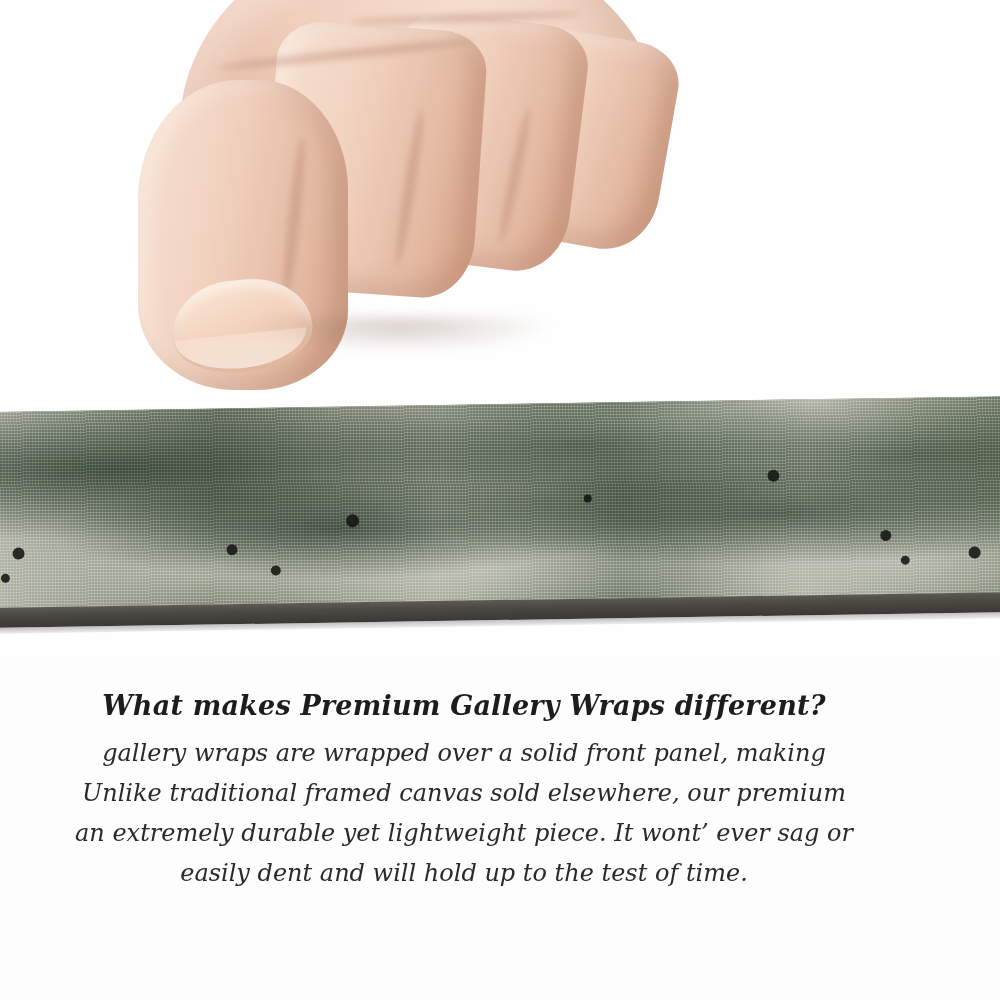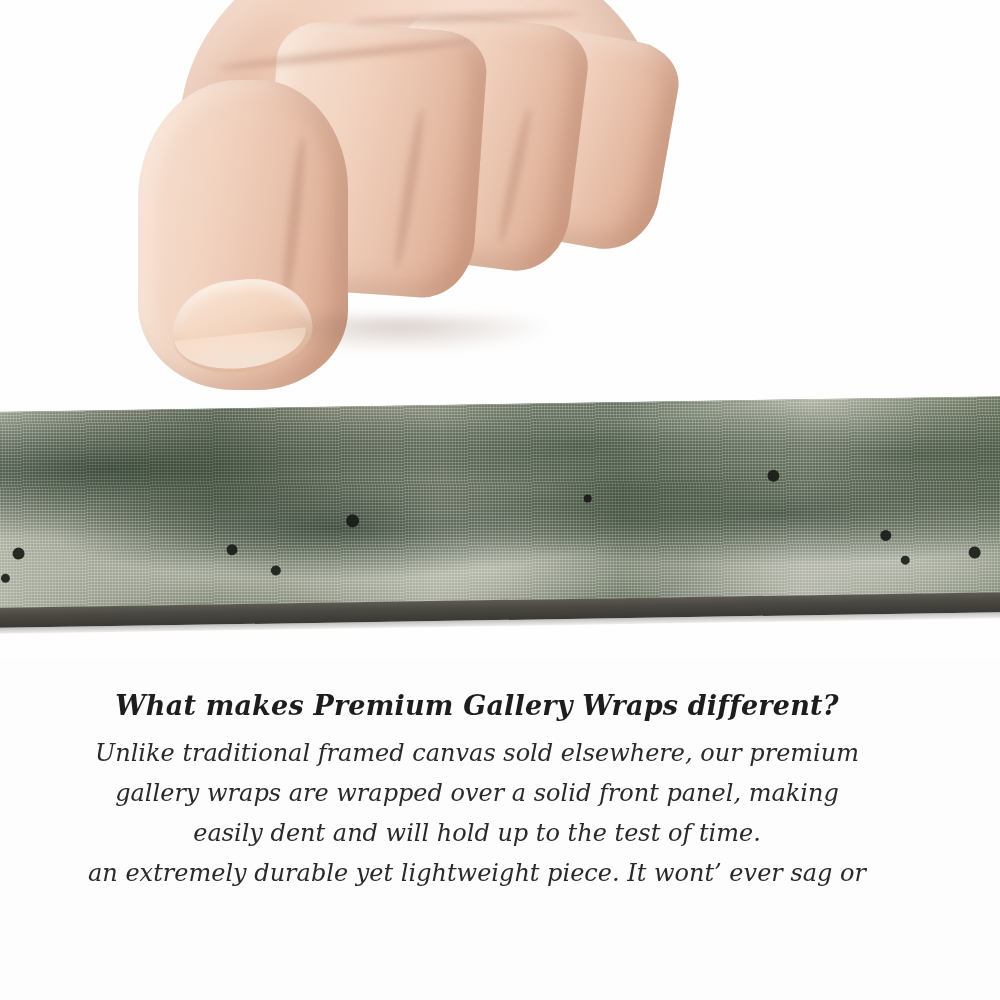--- a/index.html
+++ b/index.html
@@ -169,21 +169,21 @@
     left: 0;
     top: 216px;
     width: 1012px;
     height: 8px;
     background: linear-gradient(180deg, rgba(120,118,112,0.45) 0%, rgba(255,255,255,0) 100%);
   }
 
   
   .caption {
     position: absolute;
-    left: 15px;
+    left: 2px;
     top: 690px;
     width: 924px;
     text-align: center;
     color: #262626;
     font-family: "DejaVu Serif", serif;
   }
   .caption-heading {
     font-size: 27px;
     font-style: italic;
     font-weight: 700;
@@ -237,19 +237,19 @@
       <div class="speck" style="left:590px; top:92px;  width:8px;  height:8px;"></div>
 
       <div class="slab-edge"></div>
       <div class="slab-shadow"></div>
     </div>
 
   </div>
 
   <div class="caption">
     <div class="caption-heading">What makes Premium Gallery Wraps different?</div>
+    <div class="caption-line">gallery wraps are wrapped over a solid front panel, making</div>
     <div class="caption-line">Unlike traditional framed canvas sold elsewhere, our premium</div>
-    <div class="caption-line">gallery wraps are wrapped over a solid front panel, making</div>
+    <div class="caption-line">an extremely durable yet lightweight piece. It wont’ ever sag or</div>
     <div class="caption-line">easily dent and will hold up to the test of time.</div>
-    <div class="caption-line">an extremely durable yet lightweight piece. It wont’ ever sag or</div>
   </div>
 
 </div>
 
 </body></html>

